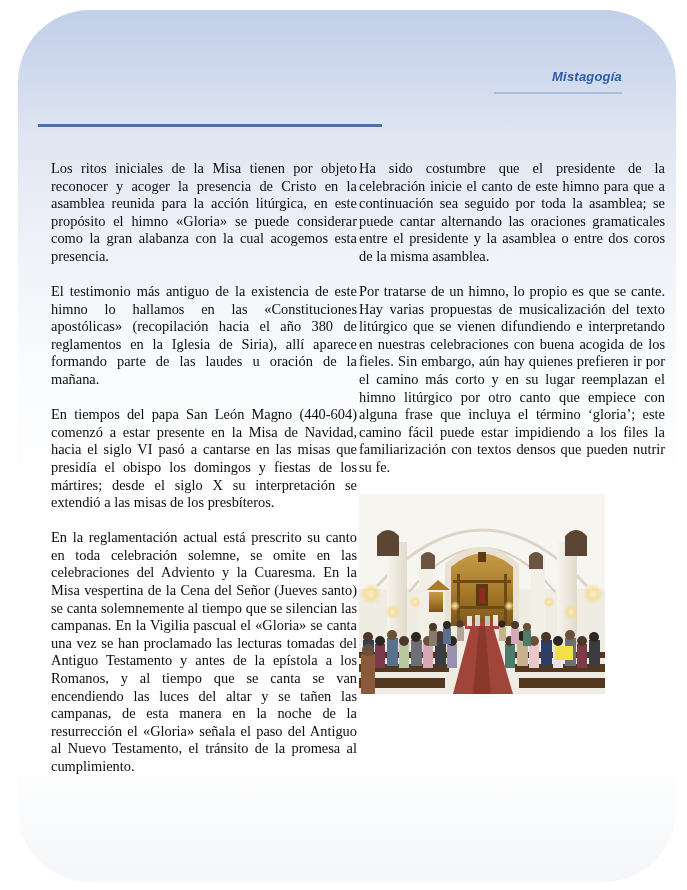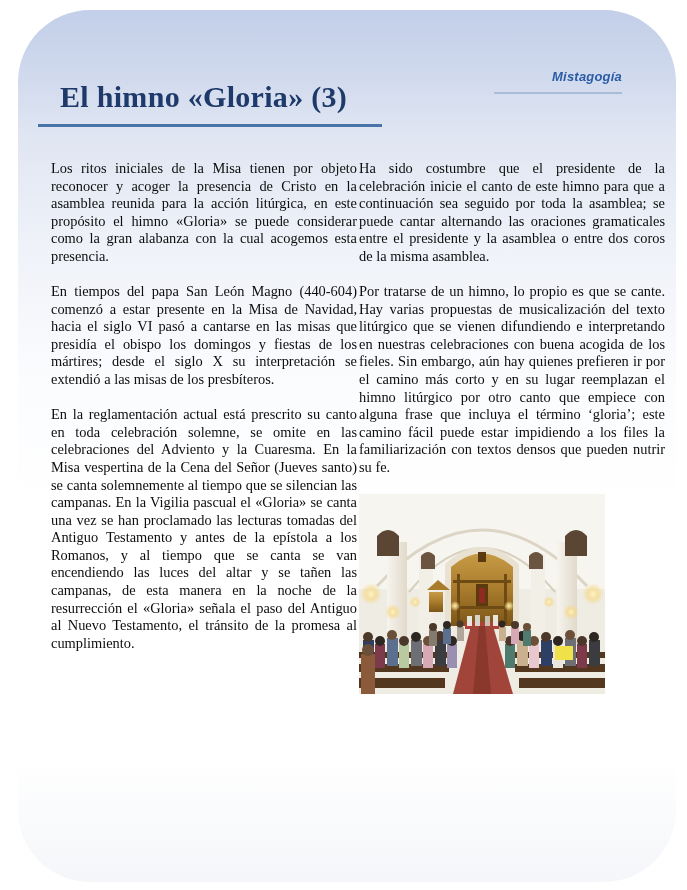--- a/index.html
+++ b/index.html
@@ -38,27 +38,27 @@
 </head>
 <body>
 
 <div class="card">
 
   <div class="masthead-wrap">
     <span class="masthead">Mistagogía</span>
     <div class="masthead-rule"></div>
   </div>
 
-  <h1 class="page-title">El himno «Gloria» (3)</h1>
   <div class="title-rule"></div>
 
   <div class="columns">
 
     <div class="col">
       <p>Los ritos iniciales de la Misa tienen por objeto reconocer y acoger la presencia de Cristo en la asamblea reunida para la acción litúrgica, en este propósito el himno «Gloria» se puede considerar como la gran alabanza con la cual acogemos esta presencia.</p>
+      <p>El testimonio más antiguo de la existencia de este himno lo hallamos en las «Constituciones apostólicas» (recopilación hacia el año 380 de reglamentos en la Iglesia de Siria), allí aparece formando parte de las laudes u oración de la mañana.</p>
       <p>En tiempos del papa San León Magno (440-604) comenzó a estar presente en la Misa de Navidad, hacia el siglo VI pasó a cantarse en las misas que presidía el obispo los domingos y fiestas de los mártires; desde el siglo X su interpretación se extendió a las misas de los presbíteros.</p>
       <p>En la reglamentación actual está prescrito su canto en toda celebración solemne, se omite en las celebraciones del Adviento y la Cuaresma. En la Misa vespertina de la Cena del Señor (Jueves santo) se canta solemnemente al tiempo que se silencian las campanas. En la Vigilia pascual el «Gloria» se canta una vez se han proclamado las lecturas tomadas del Antiguo Testamento y antes de la epístola a los Romanos, y al tiempo que se canta se van encendiendo las luces del altar y se tañen las campanas, de esta manera en la noche de la resurrección el «Gloria» señala el paso del Antiguo al Nuevo Testamento, el tránsito de la promesa al cumplimiento.</p>
     </div>
 
     <div class="col">
       <p>Ha sido costumbre que el presidente de la celebración inicie el canto de este himno para que a continuación sea seguido por toda la asamblea; se puede cantar alternando las oraciones gramaticales entre el presidente y la asamblea o entre dos coros de la misma asamblea.</p>
       <p>Por tratarse de un himno, lo propio es que se cante. Hay varias propuestas de musicalización del texto litúrgico que se vienen difundiendo e interpretando en nuestras celebraciones con buena acogida de los fieles. Sin embargo, aún hay quienes prefieren ir por el camino más corto y en su lugar reemplazan el himno litúrgico por otro canto que empiece con alguna frase que incluya el término ‘gloria’; este camino fácil puede estar impidiendo a los files la familiarización con textos densos que pueden nutrir su fe.</p>
 
       <div class="photo" role="img" aria-label="Interior de una iglesia durante la misa: retablo dorado, columnas blancas y la asamblea reunida en la nave">
         <svg width="246" height="200" viewBox="0 0 246 200" xmlns="http://www.w3.org/2000/svg">

